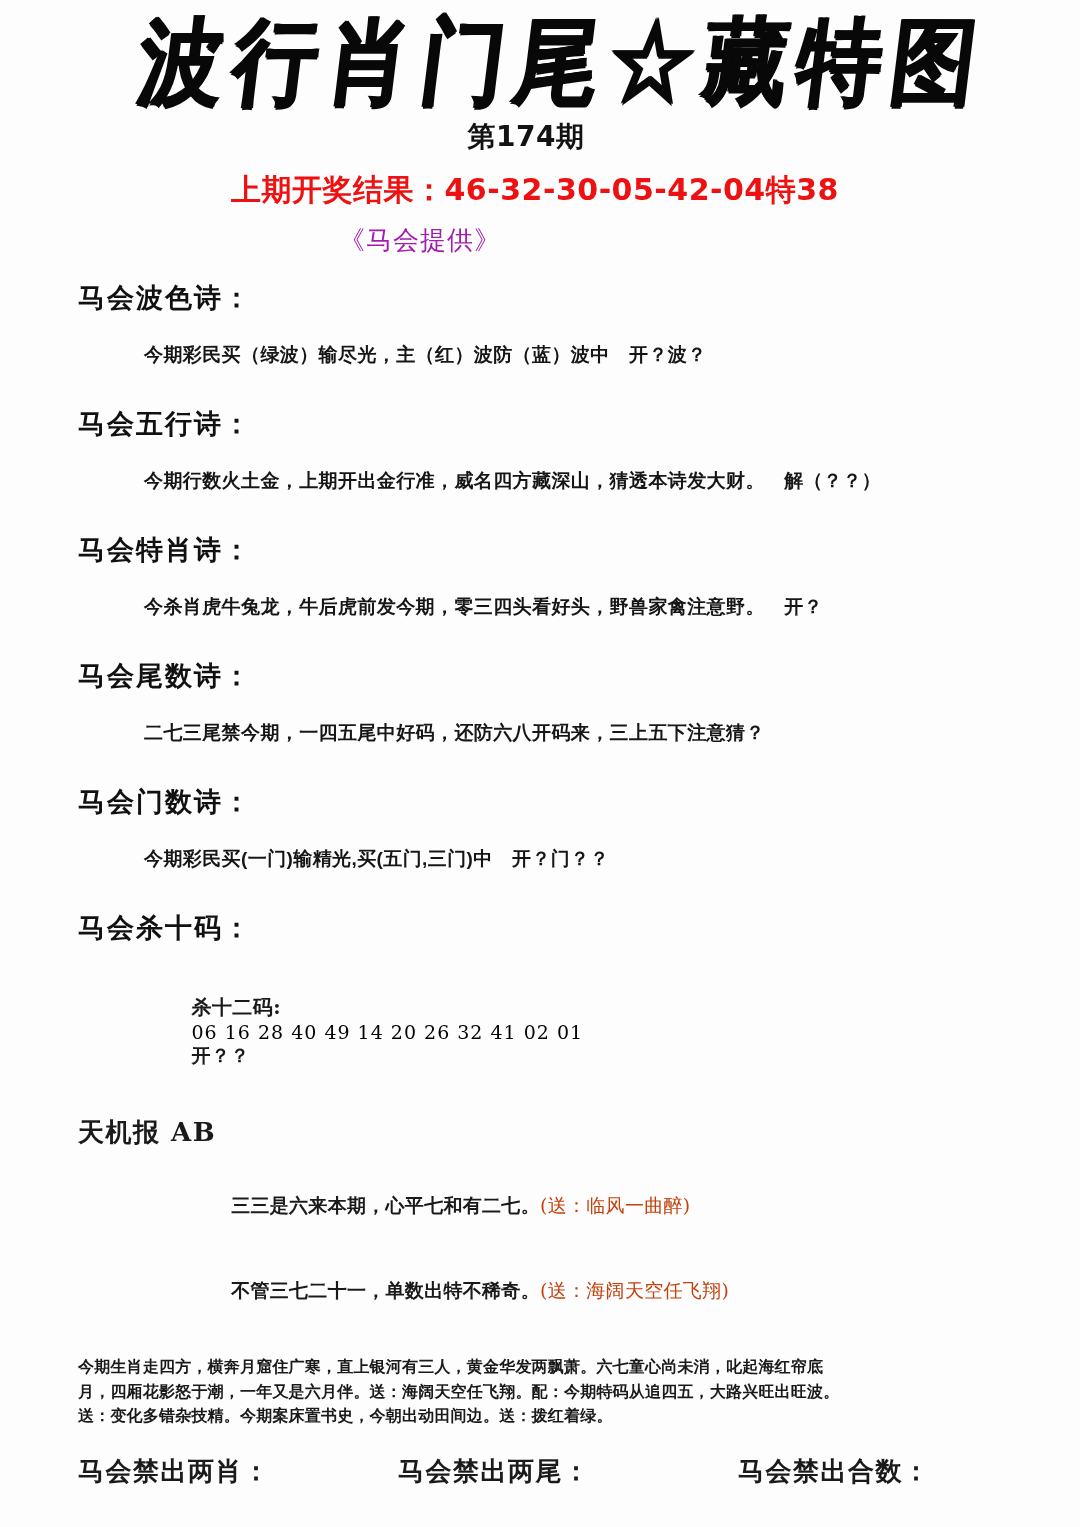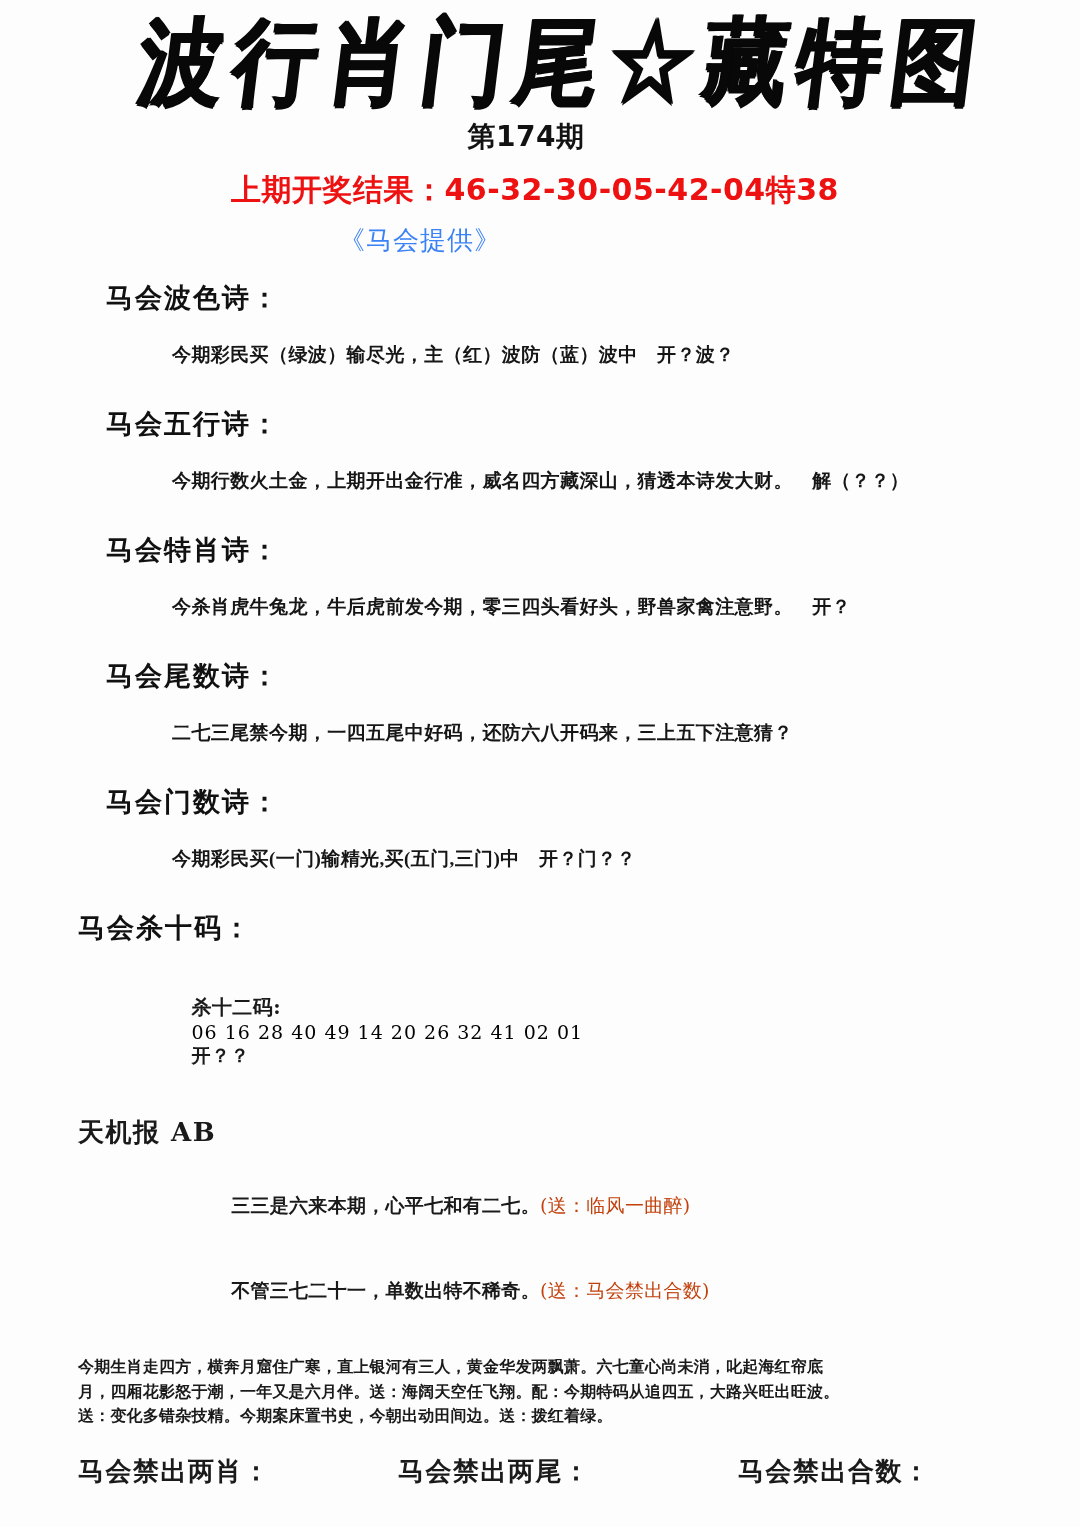--- a/index.html
+++ b/index.html
@@ -66,21 +66,21 @@
   }
   .result-line .label,
   .result-line .numbers {
     display: inline;
   }
 
   .provider-line {
     text-align: center;
     font-family: "DejaVu Serif", "Liberation Serif", serif;
     font-size: 26px;
-    color: #3b82f6;
+    color: #a21caf;
     margin: 12px 0 0 0;
     padding-right: 240px;
     letter-spacing: 1px;
   }
 
   
   .content {
     padding: 22px 40px 0 78px;
   }
   .section {
@@ -89,32 +89,31 @@
   .sec-head {
     font-family: "DejaVu Serif", "Liberation Serif", serif;
     font-weight: 700;
     font-size: 27px;
     letter-spacing: 2px;
     color: #111;
     margin: 0;
     padding: 0;
   }
   .sec-body {
-    font-family: Liberation Serif, serif;
+    font-family: Liberation Sans, sans-serif;
     font-weight: 700;
     font-size: 19px;
     letter-spacing: 0.4px;
     color: #161616;
     margin: 26px 0 0 0;
     padding-left: 66px;
     white-space: pre;
   }
   .section.poem {
     height: 120px;
-    margin-left: 28px;
   }
 
   
   .kill-codes {
     font-family: "DejaVu Serif", "Liberation Serif", serif;
     font-size: 19px;
     letter-spacing: 0.4px;
     margin: 26px 0 0 0;
     padding-left: 62px;
     white-space: pre;
@@ -250,21 +249,21 @@
       </div>
     </div>
 
     <div class="ab-block">
       <div class="ab-head">天机报 AB</div>
       <div class="ab-lines">
         <div class="ab-line">
           <span>三三是六来本期，心平七和有二七。</span><span class="gift">(送：临风一曲醉)</span>
         </div>
         <div class="ab-line">
-          <span>不管三七二十一，单数出特不稀奇。</span><span class="gift">(送：马会禁出合数)</span>
+          <span>不管三七二十一，单数出特不稀奇。</span><span class="gift">(送：海阔天空任飞翔)</span>
         </div>
       </div>
     </div>
 
     <div class="pj-block">
       <div class="pj-para">
         <div>今期生肖走四方，横奔月窟住广寒，直上银河有三人，黄金华发两飘萧。六七童心尚未消，叱起海红帘底</div>
         <div>月，四厢花影怒于潮，一年又是六月伴。送：海阔天空任飞翔。配：今期特码从追四五，大路兴旺出旺波。</div>
         <div>送：变化多错杂技精。今期案床置书史，今朝出动田间边。送：拨红着绿。</div>
       </div>

